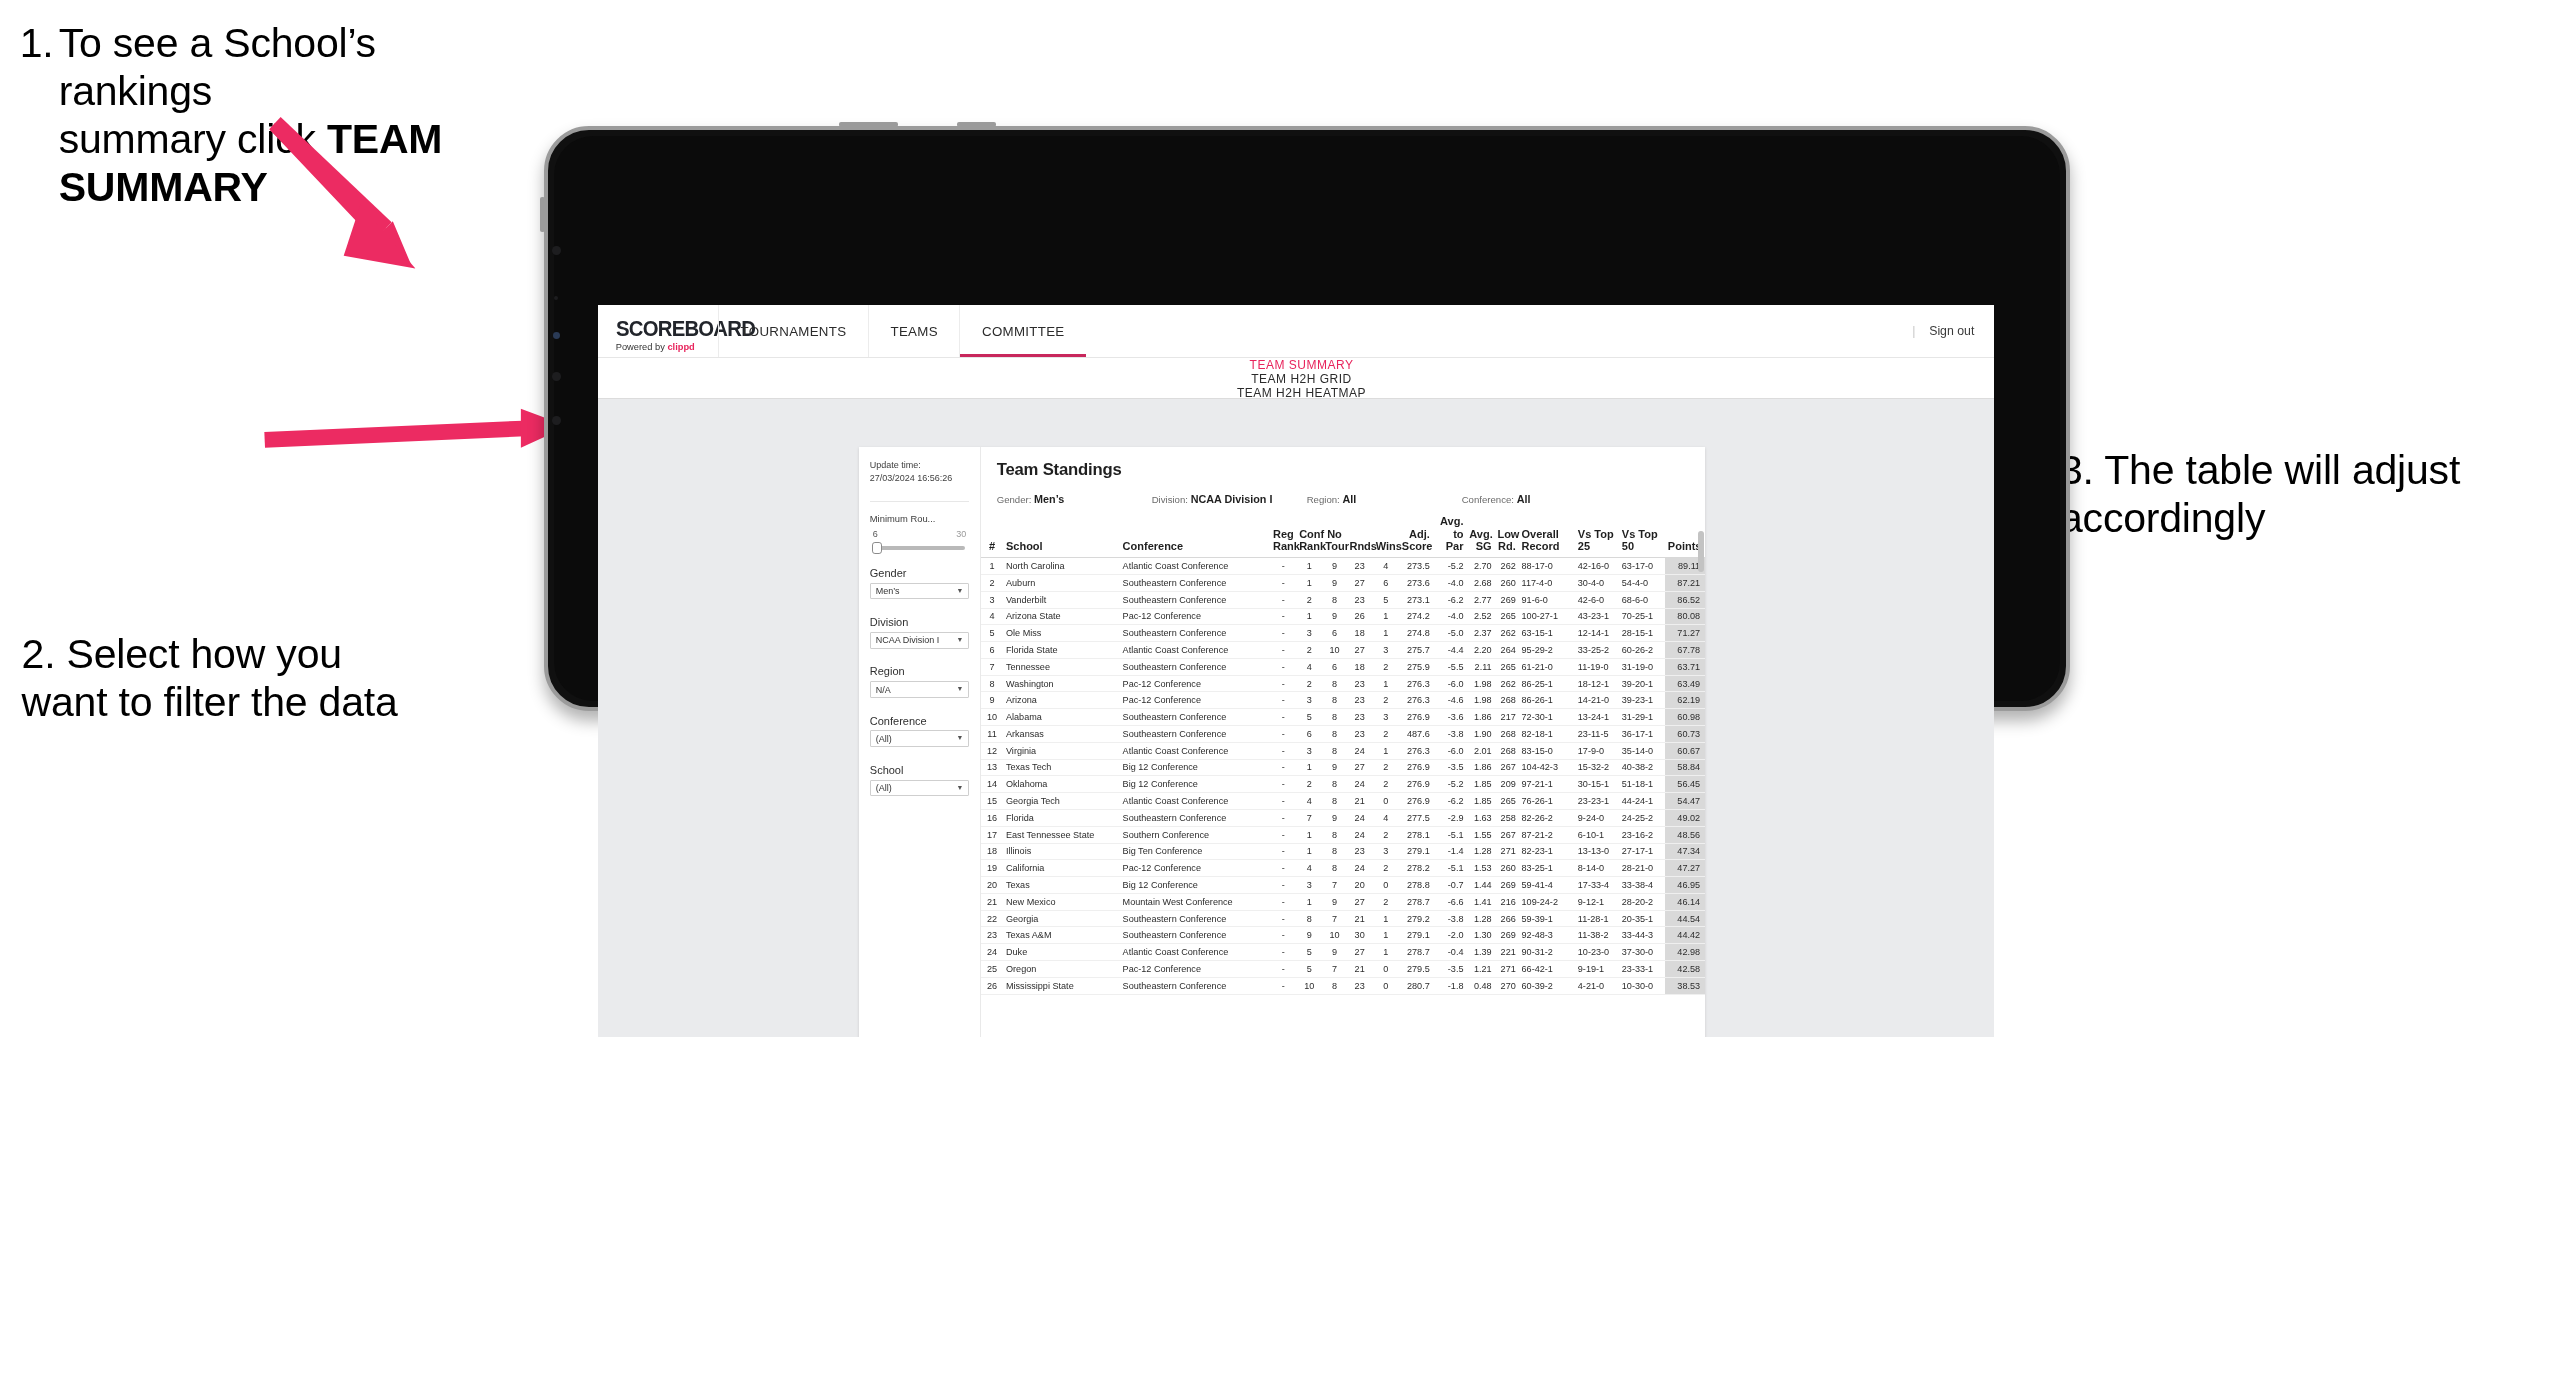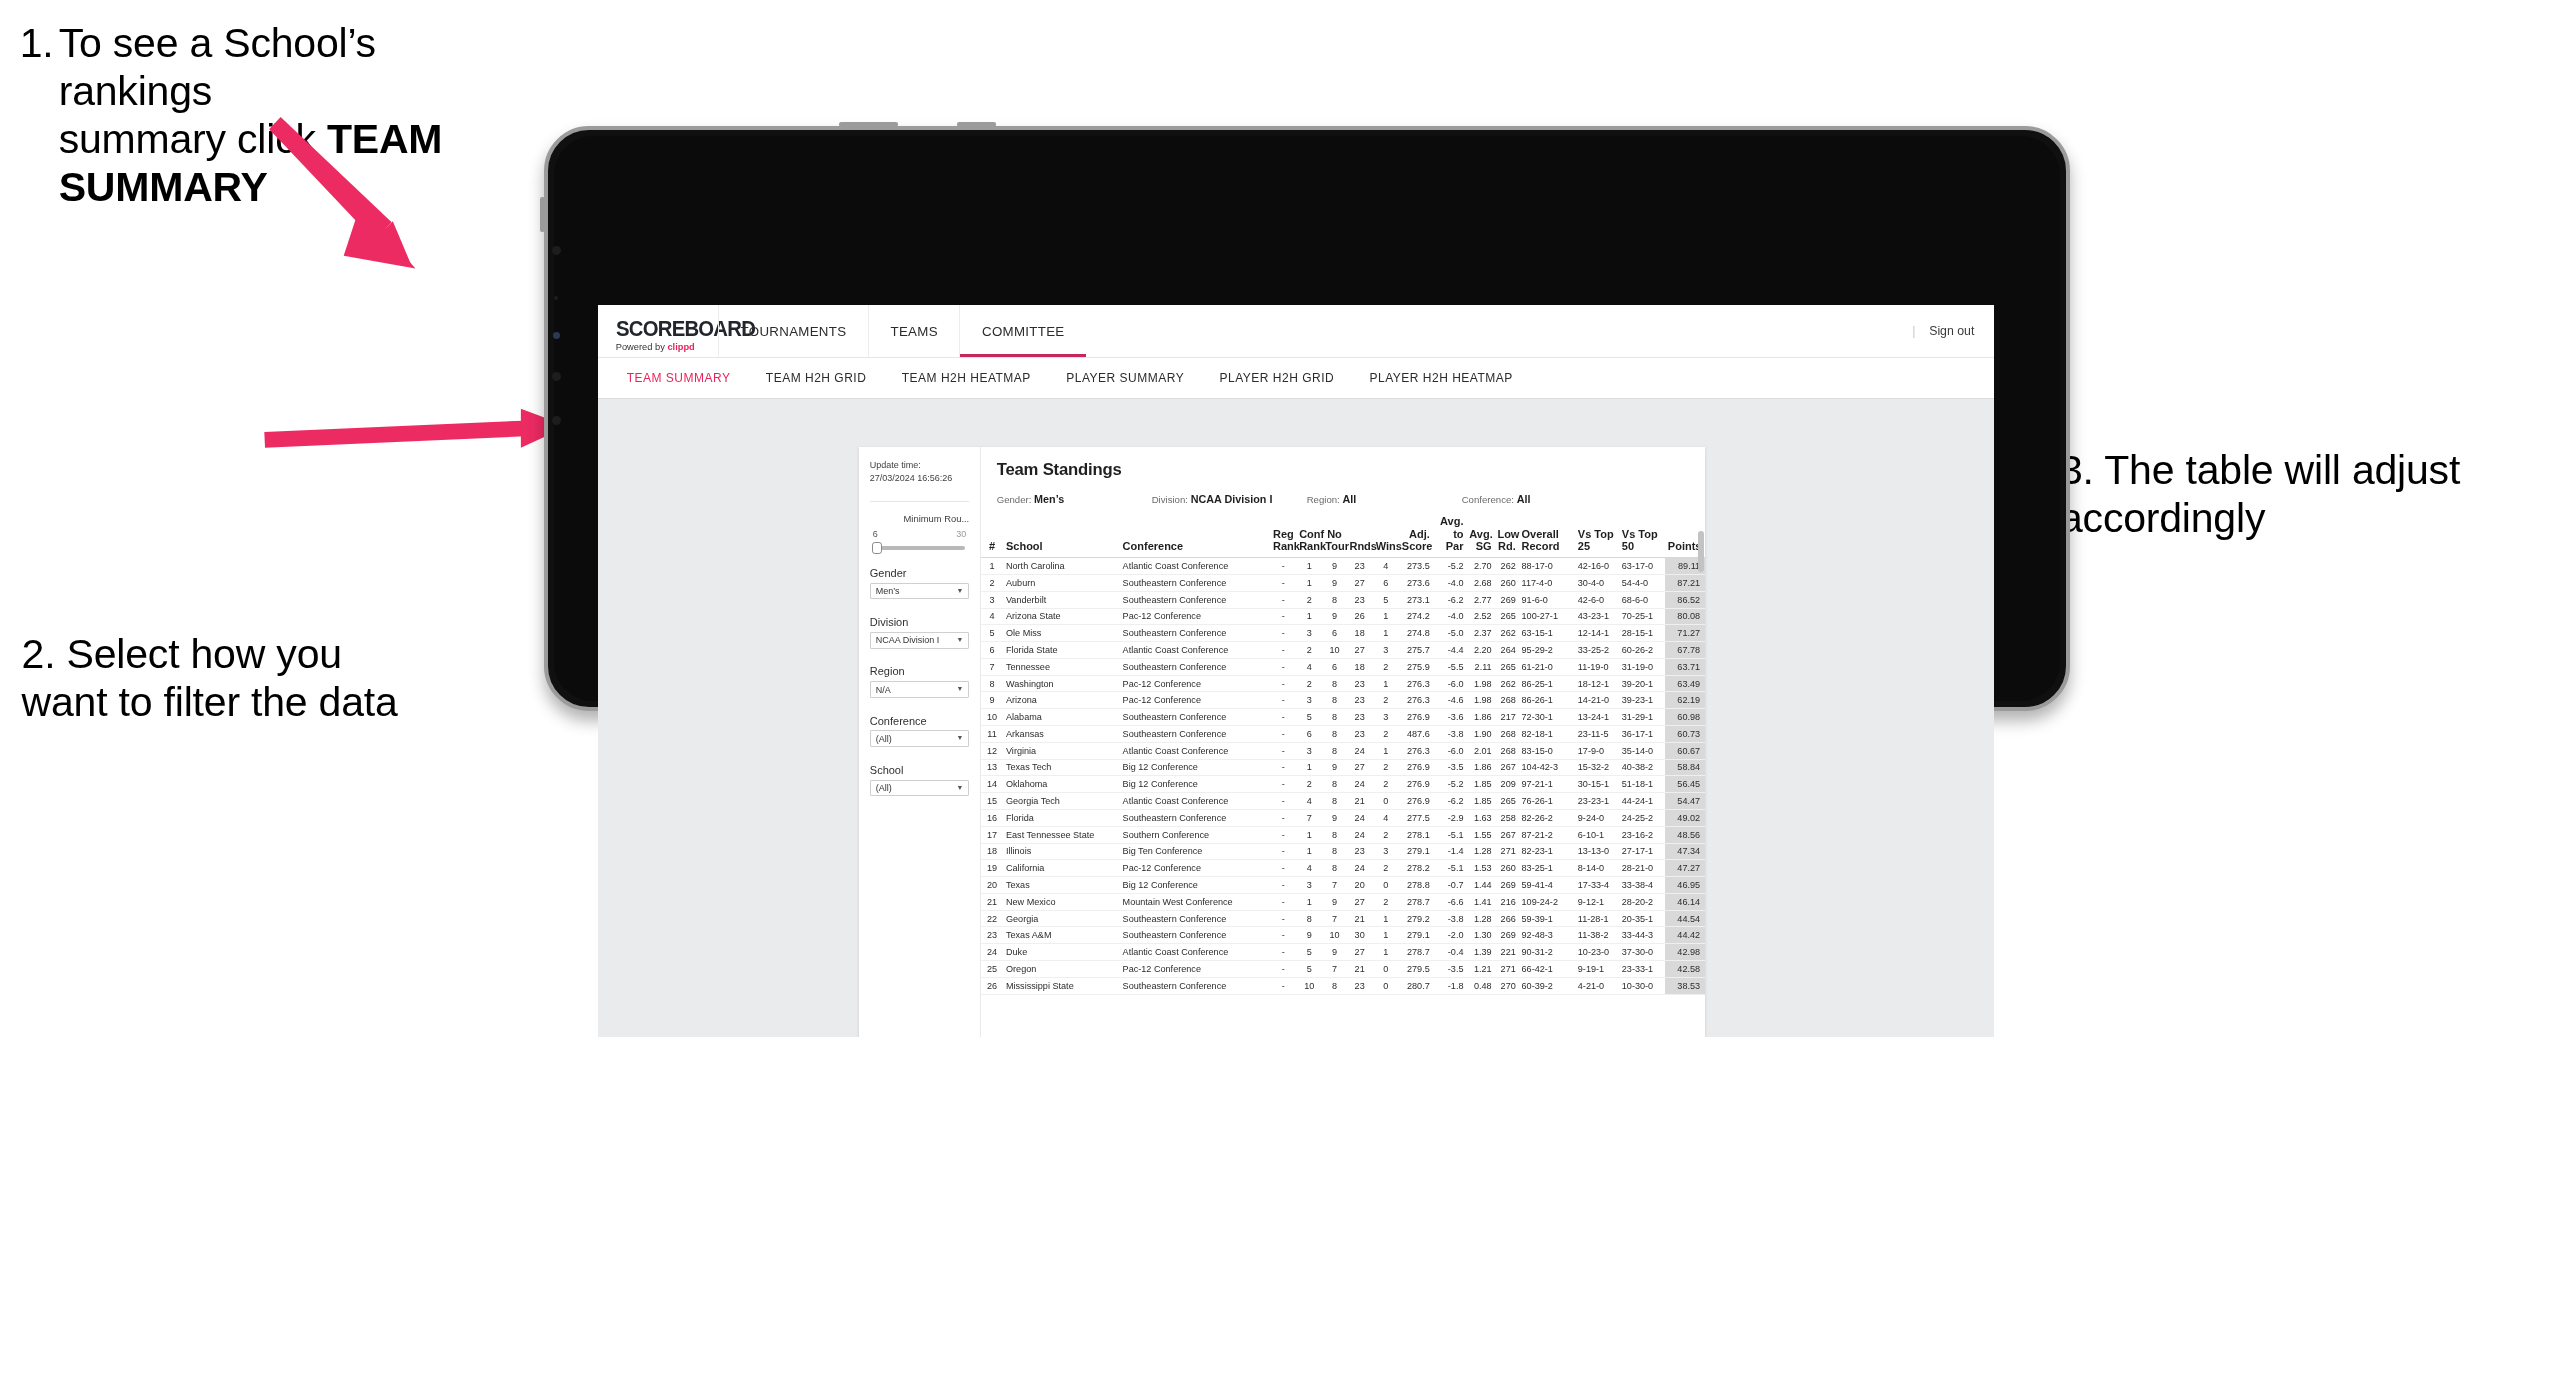--- a/index.html
+++ b/index.html
@@ -77,21 +77,21 @@
   }
   .topbar .right{
     margin-left:auto; display:flex; align-items:center; gap:13.8px; padding-right:19.7px;
     font-size:12.3px; color:#3a3a3a;
   }
   .topbar .right .sep{ color:#c9c9c9; }
 
   
   .subnav{
     height:41px; background:#fff; display:flex; align-items:center;
-    border-bottom:1px solid #dcdcdc; padding-left:11px; gap:0;
+    border-bottom:1px solid #dcdcdc; padding-left:11px; gap:0;flex-direction:column;
   }
   .subnav a{
     font-size:12px; letter-spacing:0.5px; color:#2b2b2b;
     text-decoration:none; padding:0 17.7px; white-space:nowrap;
   }
   .subnav a.active{ color:#e8245c; }
 
   
   .workspace{ position:relative; height:638px; background:#eaebed; }
 
@@ -102,21 +102,21 @@
   }
   .card-main{ flex:1; display:flex; min-height:0; }
 
   
   .filters{
     width:122px; border-right:1px solid #e9e9e9; padding:11.8px 10.8px 0 10.8px;
     display:flex; flex-direction:column; font-size:9px; color:#3c3c3c;
   }
   .upd{ line-height:1.45; font-size:9px; color:#3f3f3f; }
   .fdivider{ height:1px; background:#e7e7e7; margin:15.7px 0 11.8px 0; }
-  .slider-title{ text-align:right; font-size:9.4px; color:#3c3c3c; margin-bottom:4.9px;}
+  .slider-title{ text-align:left; font-size:9.4px; color:#3c3c3c; margin-bottom:4.9px;}
   .slider-vals{ display:flex; justify-content:space-between; font-size:9px; color:#555; padding:0 2.9px;}
   .slider-vals .max{ color:#9a9a9a; }
   .slider-track{ position:relative; height:3.9px; background:#b9b9b9; border-radius:2px; margin:6.9px 3.9px 0 3.9px;}
   .slider-knob{
     position:absolute; left:-2px; top:-3.9px; width:10.8px; height:11.8px;
     background:#fff; border:1.5px solid #8b8b8b; border-radius:2.9px;
   }
   .fgroup{ margin-top:16.7px; }
   .flabel{ font-size:11px; color:#2f2f2f; margin-bottom:3.9px; }
   .fselect{

